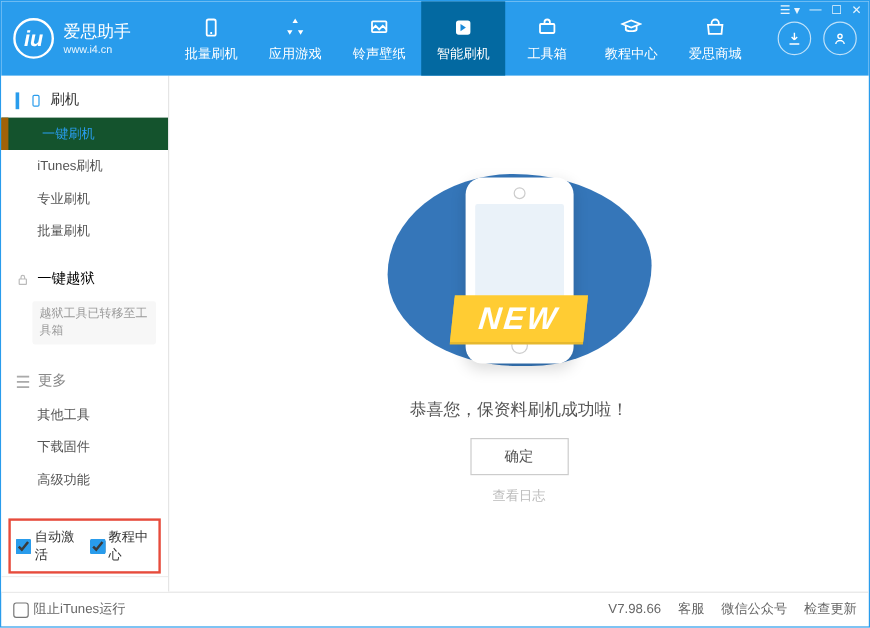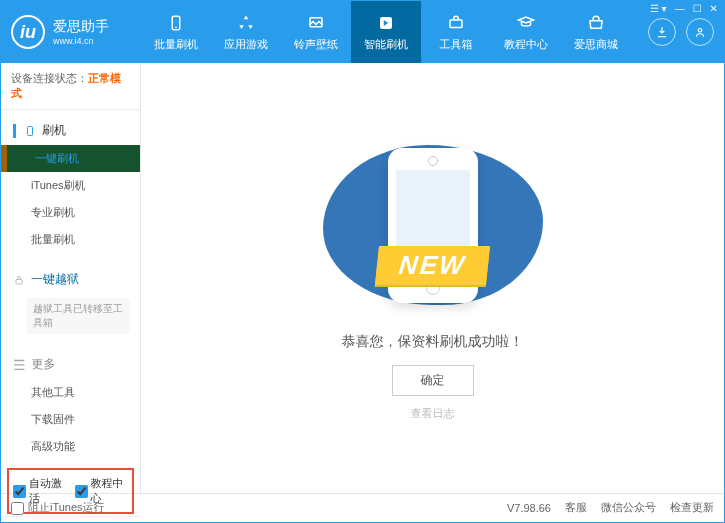--- a/index.html
+++ b/index.html
@@ -19,21 +19,21 @@
 .circle-btn { width: 28px; height: 28px; border: 1.5px solid rgba(255,255,255,0.7); border-radius: 50%; display: flex; align-items: center; justify-content: center; cursor: pointer; }
 .win-controls { position: absolute; top: 2px; right: 6px; display: flex; gap: 8px; font-size: 10px; }
 .win-controls span { cursor: pointer; opacity: 0.9; }
 .body { display: flex; height: 430px; }
 .sidebar { width: 140px; border-right: 1px solid #e5e5e5; display: flex; flex-direction: column; background: #fff; }
 .status-bar { padding: 8px 10px; font-size: 11px; color: #666; border-bottom: 1px solid #eee; }
 .status-bar .value { color: #ff6600; font-weight: bold; }
 .side-section { padding: 6px 0; }
 .side-header { display: flex; align-items: center; padding: 6px 12px; color: #333; font-size: 12px; gap: 6px; cursor: pointer; }
 .side-header .bar { width: 3px; height: 14px; background: #299cec; margin-right: 2px; }
-.side-header.locked { color: #0369a1; }
+.side-header.locked { color: #000000; }
 .side-header.more-h { color: #888; }
 .side-item { padding: 6px 10px 6px 30px; font-size: 11px; color: #555; cursor: pointer; white-space: nowrap; }
 .side-item.active { background: #14532d; color: #299cec; border-left: 6px solid #a16207; padding-left: 28px; }
 .side-note { margin: 4px 10px 4px 26px; padding: 4px 6px; font-size: 10px; color: #999; background: #f7f7f7; border-radius: 2px; line-height: 1.4; }
 .checkbox-row { border: 2px solid #e74c3c; margin: 2px 6px; padding: 6px 4px; display: flex; gap: 8px; font-size: 11px; }
 .checkbox-row label { display: flex; align-items: center; gap: 3px; color: #333; cursor: pointer; }
 .checkbox-row input { accent-color: #299cec; }
 .device-block { padding: 6px 10px; border-top: 1px solid #eee; }
 .main { flex: 1; display: flex; flex-direction: column; align-items: center; justify-content: center; position: relative; }
 .illustration { width: 240px; height: 180px; position: relative; display: flex; align-items: center; justify-content: center; }
@@ -145,23 +145,20 @@
         <svg width="14" height="14" viewBox="0 0 24 24" fill="none" stroke="#fff" stroke-width="2">
           <circle cx="12" cy="9" r="3"></circle>
           <path d="M6 20c0-3 3-5 6-5s6 2 6 5"></path>
         </svg>
       </div>
   </div>
 </div>
 
 <div class="body">
   <div class="sidebar">
-    <div class="status-bar">
-      <span>设备连接状态：</span><span class="value">正常模式</span>
-    </div>
     <div class="side-section">
       <div class="side-header">
         <span class="bar"></span>
         <span>
             <svg width="12" height="12" viewBox="0 0 24 24" fill="none" stroke="#299cec" stroke-width="2">
               <rect x="7" y="3" width="10" height="18" rx="2"></rect>
             </svg>
           </span>
         <span>刷机</span>
       </div>

